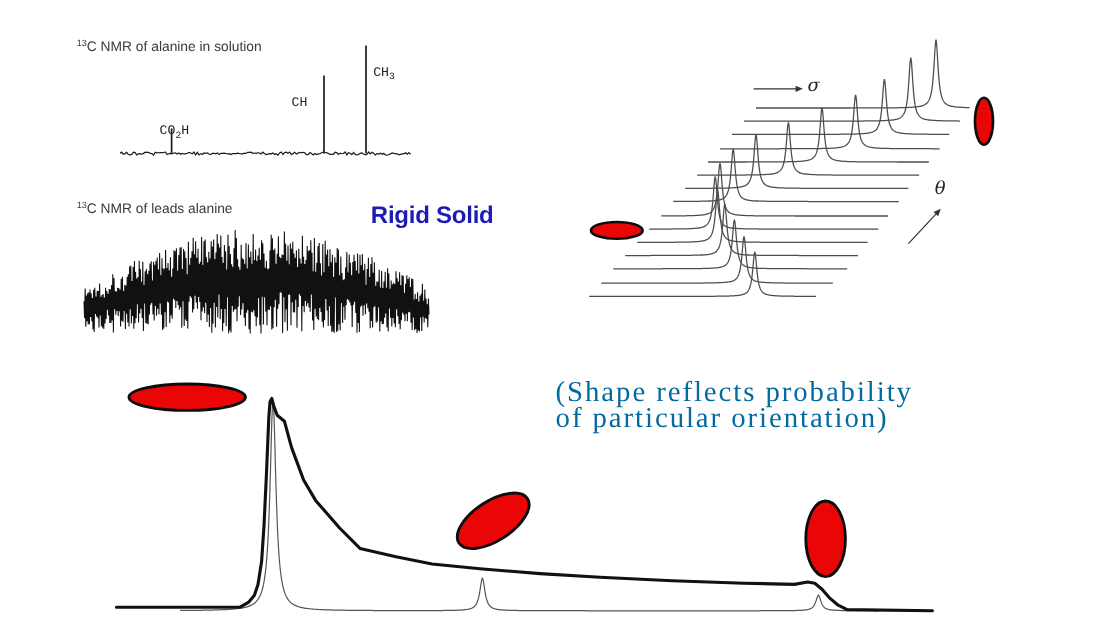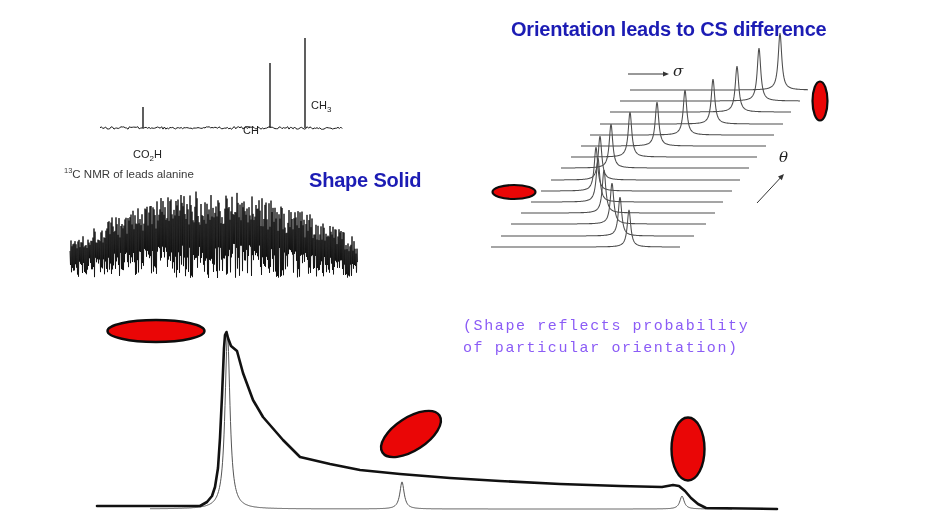--- a/index.html
+++ b/index.html
@@ -11,30 +11,30 @@
   .txt{position:absolute;white-space:nowrap;}
   .blue-title{
     color:#1c1cb4;font-weight:700;font-size:20px;letter-spacing:-0.2px;
     font-family:"Liberation Sans",sans-serif;
   }
   .small-label{
     color:#3a3a3a;font-size:11.5px;font-family:"Liberation Sans",sans-serif;
   }
   .small-label sup{font-size:7.5px;vertical-align:super;}
   .peak-label{
-    color:#222;font-size:11px;font-family:Liberation Sans, sans-serif;margin-top:44px;
+    color:#222;font-size:11px;font-family:Liberation Mono, monospace;
   }
   .peak-label sub{font-size:8px;vertical-align:sub;}
   .axis-symbol{
     color:#222;font-size:15px;font-style:italic;
     font-family:"DejaVu Serif","Liberation Serif",serif;
   }
   .caption{
-    color:#8b5cf6;font-size:15px;letter-spacing:1.6px;line-height:22px;
-    font-family:Liberation Mono, monospace;
+    color:#0369a1;font-size:24px;letter-spacing:1.6px;line-height:22px;
+    font-family:Liberation Serif, serif;
   }
 </style>
 </head>
 <body>
 
 <div class="slide">
 
   <svg id="fig" width="931" height="524" viewBox="0 0 931 524">
       <path d="M100.0 127.8 L 101.4 126.8 L 102.8 128.5 L 104.2 128.0 L 105.6 127.0 L 107.0 128.8 L 108.4 129.0 L 109.8 128.7 L 111.2 126.8 L 112.6 127.2 L 114.0 129.1 L 115.4 128.2 L 116.8 128.0 L 118.2 128.5 L 119.6 127.8 L 121.0 126.8 L 122.4 127.0 L 123.8 126.9 L 125.2 127.8 L 126.6 128.0 L 128.0 129.2 L 129.4 126.8 L 130.8 127.4 L 132.2 127.3 L 133.6 127.1 L 135.0 127.2 L 136.4 127.3 L 137.8 126.7 L 139.2 128.8 L 140.6 128.1 L 142.0 127.9 L 143.4 128.3 L 144.8 127.5 L 146.2 127.4 L 147.6 128.3 L 149.0 127.4 L 150.4 128.5 L 151.8 127.9 L 153.2 128.3 L 154.6 128.2 L 156.0 127.7 L 157.4 127.0 L 158.8 127.5 L 160.2 128.2 L 161.6 126.7 L 163.0 129.1 L 164.4 127.0 L 165.8 129.1 L 167.2 128.0 L 168.6 128.8 L 170.0 127.5 L 171.4 127.7 L 172.8 127.4 L 174.2 128.4 L 175.6 128.9 L 177.0 127.8 L 178.4 127.7 L 179.8 128.2 L 181.2 127.5 L 182.6 128.7 L 184.0 127.7 L 185.4 127.8 L 186.8 127.6 L 188.2 127.9 L 189.6 128.3 L 191.0 128.1 L 192.4 128.8 L 193.8 128.0 L 195.2 128.1 L 196.6 128.0 L 198.0 127.6 L 199.4 127.9 L 200.8 128.3 L 202.2 128.3 L 203.6 127.6 L 205.0 127.9 L 206.4 126.9 L 207.8 127.0 L 209.2 126.8 L 210.6 127.8 L 212.0 127.5 L 213.4 127.8 L 214.8 127.3 L 216.2 127.5 L 217.6 128.3 L 219.0 126.8 L 220.4 127.9 L 221.8 128.8 L 223.2 128.5 L 224.6 128.1 L 226.0 128.2 L 227.4 127.5 L 228.8 128.8 L 230.2 128.1 L 231.6 129.3 L 233.0 127.5 L 234.4 126.7 L 235.8 128.8 L 237.2 127.1 L 238.6 126.8 L 240.0 127.8 L 241.4 126.7 L 242.8 128.8 L 244.2 127.9 L 245.6 126.9 L 247.0 128.4 L 248.4 127.6 L 249.8 126.9 L 251.2 127.3 L 252.6 126.9 L 254.0 127.4 L 255.4 128.8 L 256.8 128.8 L 258.2 127.1 L 259.6 128.0 L 261.0 129.2 L 262.4 128.0 L 263.8 128.8 L 265.2 128.3 L 266.6 128.1 L 268.0 127.3 L 269.4 126.7 L 270.8 127.3 L 272.2 127.2 L 273.6 127.9 L 275.0 128.6 L 276.4 128.7 L 277.8 128.7 L 279.2 126.9 L 280.6 127.2 L 282.0 128.7 L 283.4 127.6 L 284.8 128.1 L 286.2 127.9 L 287.6 126.7 L 289.0 129.1 L 290.4 127.3 L 291.8 127.7 L 293.2 128.8 L 294.6 127.0 L 296.0 128.7 L 297.4 129.1 L 298.8 128.8 L 300.2 127.7 L 301.6 127.4 L 303.0 128.4 L 304.4 129.1 L 305.8 128.6 L 307.2 126.7 L 308.6 128.2 L 310.0 126.9 L 311.4 127.7 L 312.8 129.1 L 314.2 128.0 L 315.6 128.4 L 317.0 127.7 L 318.4 128.6 L 319.8 127.8 L 321.2 129.2 L 322.6 129.3 L 324.0 129.0 L 325.4 128.2 L 326.8 127.5 L 328.2 127.8 L 329.6 128.0 L 331.0 128.2 L 332.4 129.0 L 333.8 128.6 L 335.2 128.3 L 336.6 128.2 L 338.0 127.3 L 339.4 128.5 L 340.8 127.1 L 342.2 128.6" fill="none" stroke="#1a1a1a" stroke-width="1"></path>
       <line x1="143" y1="128" x2="143" y2="107" stroke="#1a1a1a" stroke-width="1.4"></line>
@@ -62,33 +62,33 @@
       <polygon points="784,174 781.8144131660084,180.1630520191771 778.0085644989655,176.6196756739991" fill="#333"></polygon>
       <ellipse cx="820" cy="101" rx="7.5" ry="19.5" fill="#ea0606" stroke="#0d0d0d" stroke-width="2.2" transform="rotate(0 820 101)"></ellipse>
       <ellipse cx="514" cy="192" rx="21.5" ry="7" fill="#ea0606" stroke="#0d0d0d" stroke-width="2.2" transform="rotate(0 514 192)"></ellipse>
       <path d="M150.0 508.7 L 150.5 508.7 L 151.0 508.7 L 151.5 508.7 L 152.0 508.7 L 152.5 508.7 L 153.0 508.7 L 153.5 508.7 L 154.0 508.7 L 154.5 508.7 L 155.0 508.7 L 155.5 508.7 L 156.0 508.7 L 156.5 508.7 L 157.0 508.7 L 157.5 508.7 L 158.0 508.7 L 158.5 508.7 L 159.0 508.7 L 159.5 508.7 L 160.0 508.7 L 160.5 508.6 L 161.0 508.6 L 161.5 508.6 L 162.0 508.6 L 162.5 508.6 L 163.0 508.6 L 163.5 508.6 L 164.0 508.6 L 164.5 508.6 L 165.0 508.6 L 165.5 508.6 L 166.0 508.6 L 166.5 508.6 L 167.0 508.6 L 167.5 508.6 L 168.0 508.6 L 168.5 508.5 L 169.0 508.5 L 169.5 508.5 L 170.0 508.5 L 170.5 508.5 L 171.0 508.5 L 171.5 508.5 L 172.0 508.5 L 172.5 508.5 L 173.0 508.5 L 173.5 508.5 L 174.0 508.4 L 174.5 508.4 L 175.0 508.4 L 175.5 508.4 L 176.0 508.4 L 176.5 508.4 L 177.0 508.4 L 177.5 508.4 L 178.0 508.4 L 178.5 508.3 L 179.0 508.3 L 179.5 508.3 L 180.0 508.3 L 180.5 508.3 L 181.0 508.3 L 181.5 508.3 L 182.0 508.2 L 182.5 508.2 L 183.0 508.2 L 183.5 508.2 L 184.0 508.2 L 184.5 508.1 L 185.0 508.1 L 185.5 508.1 L 186.0 508.1 L 186.5 508.1 L 187.0 508.0 L 187.5 508.0 L 188.0 508.0 L 188.5 508.0 L 189.0 507.9 L 189.5 507.9 L 190.0 507.9 L 190.5 507.9 L 191.0 507.8 L 191.5 507.8 L 192.0 507.8 L 192.5 507.7 L 193.0 507.7 L 193.5 507.6 L 194.0 507.6 L 194.5 507.6 L 195.0 507.5 L 195.5 507.5 L 196.0 507.4 L 196.5 507.4 L 197.0 507.3 L 197.5 507.3 L 198.0 507.2 L 198.5 507.1 L 199.0 507.1 L 199.5 507.0 L 200.0 506.9 L 200.5 506.9 L 201.0 506.8 L 201.5 506.7 L 202.0 506.6 L 202.5 506.5 L 203.0 506.4 L 203.5 506.3 L 204.0 506.2 L 204.5 506.1 L 205.0 505.9 L 205.5 505.8 L 206.0 505.7 L 206.5 505.5 L 207.0 505.3 L 207.5 505.1 L 208.0 504.9 L 208.5 504.7 L 209.0 504.5 L 209.5 504.3 L 210.0 504.0 L 210.5 503.7 L 211.0 503.4 L 211.5 503.1 L 212.0 502.7 L 212.5 502.3 L 213.0 501.8 L 213.5 501.3 L 214.0 500.8 L 214.5 500.1 L 215.0 499.5 L 215.5 498.7 L 216.0 497.8 L 216.5 496.9 L 217.0 495.8 L 217.5 494.5 L 218.0 493.1 L 218.5 491.5 L 219.0 489.6 L 219.5 487.4 L 220.0 484.9 L 220.5 481.8 L 221.0 478.3 L 221.5 474.0 L 222.0 468.9 L 222.5 462.7 L 223.0 455.1 L 223.5 446.0 L 224.0 434.9 L 224.5 421.5 L 225.0 405.7 L 225.5 387.8 L 226.0 369.0 L 226.5 351.5 L 227.0 338.7 L 227.5 334.0 L 228.0 338.7 L 228.5 351.5 L 229.0 369.0 L 229.5 387.8 L 230.0 405.7 L 230.5 421.5 L 231.0 434.9 L 231.5 446.0 L 232.0 455.1 L 232.5 462.7 L 233.0 468.9 L 233.5 474.0 L 234.0 478.3 L 234.5 481.8 L 235.0 484.9 L 235.5 487.4 L 236.0 489.6 L 236.5 491.5 L 237.0 493.1 L 237.5 494.5 L 238.0 495.8 L 238.5 496.9 L 239.0 497.8 L 239.5 498.7 L 240.0 499.5 L 240.5 500.1 L 241.0 500.8 L 241.5 501.3 L 242.0 501.8 L 242.5 502.3 L 243.0 502.7 L 243.5 503.0 L 244.0 503.4 L 244.5 503.7 L 245.0 504.0 L 245.5 504.3 L 246.0 504.5 L 246.5 504.7 L 247.0 504.9 L 247.5 505.1 L 248.0 505.3 L 248.5 505.5 L 249.0 505.6 L 249.5 505.8 L 250.0 505.9 L 250.5 506.1 L 251.0 506.2 L 251.5 506.3 L 252.0 506.4 L 252.5 506.5 L 253.0 506.6 L 253.5 506.7 L 254.0 506.8 L 254.5 506.9 L 255.0 506.9 L 255.5 507.0 L 256.0 507.1 L 256.5 507.1 L 257.0 507.2 L 257.5 507.3 L 258.0 507.3 L 258.5 507.4 L 259.0 507.4 L 259.5 507.5 L 260.0 507.5 L 260.5 507.6 L 261.0 507.6 L 261.5 507.6 L 262.0 507.7 L 262.5 507.7 L 263.0 507.7 L 263.5 507.8 L 264.0 507.8 L 264.5 507.8 L 265.0 507.9 L 265.5 507.9 L 266.0 507.9 L 266.5 508.0 L 267.0 508.0 L 267.5 508.0 L 268.0 508.0 L 268.5 508.1 L 269.0 508.1 L 269.5 508.1 L 270.0 508.1 L 270.5 508.1 L 271.0 508.2 L 271.5 508.2 L 272.0 508.2 L 272.5 508.2 L 273.0 508.2 L 273.5 508.2 L 274.0 508.3 L 274.5 508.3 L 275.0 508.3 L 275.5 508.3 L 276.0 508.3 L 276.5 508.3 L 277.0 508.3 L 277.5 508.4 L 278.0 508.4 L 278.5 508.4 L 279.0 508.4 L 279.5 508.4 L 280.0 508.4 L 280.5 508.4 L 281.0 508.4 L 281.5 508.4 L 282.0 508.5 L 282.5 508.5 L 283.0 508.5 L 283.5 508.5 L 284.0 508.5 L 284.5 508.5 L 285.0 508.5 L 285.5 508.5 L 286.0 508.5 L 286.5 508.5 L 287.0 508.5 L 287.5 508.5 L 288.0 508.6 L 288.5 508.6 L 289.0 508.6 L 289.5 508.6 L 290.0 508.6 L 290.5 508.6 L 291.0 508.6 L 291.5 508.6 L 292.0 508.6 L 292.5 508.6 L 293.0 508.6 L 293.5 508.6 L 294.0 508.6 L 294.5 508.6 L 295.0 508.6 L 295.5 508.6 L 296.0 508.6 L 296.5 508.7 L 297.0 508.7 L 297.5 508.7 L 298.0 508.7 L 298.5 508.7 L 299.0 508.7 L 299.5 508.7 L 300.0 508.7 L 300.5 508.7 L 301.0 508.7 L 301.5 508.7 L 302.0 508.7 L 302.5 508.7 L 303.0 508.7 L 303.5 508.7 L 304.0 508.7 L 304.5 508.7 L 305.0 508.7 L 305.5 508.7 L 306.0 508.7 L 306.5 508.7 L 307.0 508.7 L 307.5 508.7 L 308.0 508.7 L 308.5 508.7 L 309.0 508.7 L 309.5 508.7 L 310.0 508.7 L 310.5 508.7 L 311.0 508.8 L 311.5 508.8 L 312.0 508.8 L 312.5 508.8 L 313.0 508.8 L 313.5 508.8 L 314.0 508.8 L 314.5 508.8 L 315.0 508.8 L 315.5 508.8 L 316.0 508.8 L 316.5 508.8 L 317.0 508.8 L 317.5 508.8 L 318.0 508.8 L 318.5 508.8 L 319.0 508.8 L 319.5 508.8 L 320.0 508.8 L 320.5 508.8 L 321.0 508.8 L 321.5 508.8 L 322.0 508.8 L 322.5 508.8 L 323.0 508.8 L 323.5 508.8 L 324.0 508.8 L 324.5 508.8 L 325.0 508.8 L 325.5 508.8 L 326.0 508.8 L 326.5 508.8 L 327.0 508.8 L 327.5 508.8 L 328.0 508.8 L 328.5 508.8 L 329.0 508.8 L 329.5 508.8 L 330.0 508.8 L 330.5 508.8 L 331.0 508.8 L 331.5 508.8 L 332.0 508.8 L 332.5 508.8 L 333.0 508.8 L 333.5 508.8 L 334.0 508.8 L 334.5 508.8 L 335.0 508.8 L 335.5 508.8 L 336.0 508.8 L 336.5 508.8 L 337.0 508.8 L 337.5 508.8 L 338.0 508.8 L 338.5 508.8 L 339.0 508.8 L 339.5 508.8 L 340.0 508.8 L 340.5 508.8 L 341.0 508.8 L 341.5 508.8 L 342.0 508.8 L 342.5 508.8 L 343.0 508.8 L 343.5 508.8 L 344.0 508.8 L 344.5 508.8 L 345.0 508.8 L 345.5 508.8 L 346.0 508.8 L 346.5 508.8 L 347.0 508.8 L 347.5 508.8 L 348.0 508.8 L 348.5 508.8 L 349.0 508.8 L 349.5 508.8 L 350.0 508.8 L 350.5 508.8 L 351.0 508.8 L 351.5 508.8 L 352.0 508.8 L 352.5 508.8 L 353.0 508.8 L 353.5 508.8 L 354.0 508.8 L 354.5 508.8 L 355.0 508.8 L 355.5 508.8 L 356.0 508.8 L 356.5 508.8 L 357.0 508.8 L 357.5 508.8 L 358.0 508.8 L 358.5 508.8 L 359.0 508.8 L 359.5 508.8 L 360.0 508.8 L 360.5 508.8 L 361.0 508.8 L 361.5 508.8 L 362.0 508.8 L 362.5 508.8 L 363.0 508.8 L 363.5 508.8 L 364.0 508.8 L 364.5 508.8 L 365.0 508.8 L 365.5 508.8 L 366.0 508.8 L 366.5 508.8 L 367.0 508.8 L 367.5 508.8 L 368.0 508.8 L 368.5 508.8 L 369.0 508.8 L 369.5 508.7 L 370.0 508.7 L 370.5 508.7 L 371.0 508.7 L 371.5 508.7 L 372.0 508.7 L 372.5 508.7 L 373.0 508.7 L 373.5 508.7 L 374.0 508.7 L 374.5 508.7 L 375.0 508.7 L 375.5 508.7 L 376.0 508.7 L 376.5 508.7 L 377.0 508.6 L 377.5 508.6 L 378.0 508.6 L 378.5 508.6 L 379.0 508.6 L 379.5 508.6 L 380.0 508.6 L 380.5 508.5 L 381.0 508.5 L 381.5 508.5 L 382.0 508.5 L 382.5 508.5 L 383.0 508.4 L 383.5 508.4 L 384.0 508.4 L 384.5 508.4 L 385.0 508.3 L 385.5 508.3 L 386.0 508.2 L 386.5 508.2 L 387.0 508.1 L 387.5 508.1 L 388.0 508.0 L 388.5 508.0 L 389.0 507.9 L 389.5 507.8 L 390.0 507.7 L 390.5 507.6 L 391.0 507.5 L 391.5 507.4 L 392.0 507.2 L 392.5 507.1 L 393.0 506.9 L 393.5 506.6 L 394.0 506.4 L 394.5 506.0 L 395.0 505.7 L 395.5 505.2 L 396.0 504.7 L 396.5 504.0 L 397.0 503.2 L 397.5 502.2 L 398.0 500.9 L 398.5 499.3 L 399.0 497.4 L 399.5 494.9 L 400.0 492.0 L 400.5 488.7 L 401.0 485.4 L 401.5 482.9 L 402.0 481.9 L 402.5 482.9 L 403.0 485.4 L 403.5 488.7 L 404.0 492.0 L 404.5 494.9 L 405.0 497.4 L 405.5 499.3 L 406.0 500.9 L 406.5 502.2 L 407.0 503.2 L 407.5 504.0 L 408.0 504.7 L 408.5 505.2 L 409.0 505.7 L 409.5 506.1 L 410.0 506.4 L 410.5 506.6 L 411.0 506.9 L 411.5 507.1 L 412.0 507.2 L 412.5 507.4 L 413.0 507.5 L 413.5 507.6 L 414.0 507.7 L 414.5 507.8 L 415.0 507.9 L 415.5 508.0 L 416.0 508.1 L 416.5 508.1 L 417.0 508.2 L 417.5 508.2 L 418.0 508.3 L 418.5 508.3 L 419.0 508.3 L 419.5 508.4 L 420.0 508.4 L 420.5 508.4 L 421.0 508.5 L 421.5 508.5 L 422.0 508.5 L 422.5 508.5 L 423.0 508.5 L 423.5 508.6 L 424.0 508.6 L 424.5 508.6 L 425.0 508.6 L 425.5 508.6 L 426.0 508.6 L 426.5 508.7 L 427.0 508.7 L 427.5 508.7 L 428.0 508.7 L 428.5 508.7 L 429.0 508.7 L 429.5 508.7 L 430.0 508.7 L 430.5 508.7 L 431.0 508.7 L 431.5 508.8 L 432.0 508.8 L 432.5 508.8 L 433.0 508.8 L 433.5 508.8 L 434.0 508.8 L 434.5 508.8 L 435.0 508.8 L 435.5 508.8 L 436.0 508.8 L 436.5 508.8 L 437.0 508.8 L 437.5 508.8 L 438.0 508.8 L 438.5 508.8 L 439.0 508.8 L 439.5 508.8 L 440.0 508.8 L 440.5 508.8 L 441.0 508.8 L 441.5 508.8 L 442.0 508.9 L 442.5 508.9 L 443.0 508.9 L 443.5 508.9 L 444.0 508.9 L 444.5 508.9 L 445.0 508.9 L 445.5 508.9 L 446.0 508.9 L 446.5 508.9 L 447.0 508.9 L 447.5 508.9 L 448.0 508.9 L 448.5 508.9 L 449.0 508.9 L 449.5 508.9 L 450.0 508.9 L 450.5 508.9 L 451.0 508.9 L 451.5 508.9 L 452.0 508.9 L 452.5 508.9 L 453.0 508.9 L 453.5 508.9 L 454.0 508.9 L 454.5 508.9 L 455.0 508.9 L 455.5 508.9 L 456.0 508.9 L 456.5 508.9 L 457.0 508.9 L 457.5 508.9 L 458.0 508.9 L 458.5 508.9 L 459.0 508.9 L 459.5 508.9 L 460.0 508.9 L 460.5 508.9 L 461.0 508.9 L 461.5 508.9 L 462.0 508.9 L 462.5 508.9 L 463.0 508.9 L 463.5 508.9 L 464.0 508.9 L 464.5 508.9 L 465.0 508.9 L 465.5 508.9 L 466.0 508.9 L 466.5 508.9 L 467.0 508.9 L 467.5 508.9 L 468.0 508.9 L 468.5 508.9 L 469.0 508.9 L 469.5 508.9 L 470.0 508.9 L 470.5 508.9 L 471.0 508.9 L 471.5 508.9 L 472.0 508.9 L 472.5 508.9 L 473.0 508.9 L 473.5 508.9 L 474.0 508.9 L 474.5 508.9 L 475.0 508.9 L 475.5 508.9 L 476.0 508.9 L 476.5 508.9 L 477.0 508.9 L 477.5 508.9 L 478.0 508.9 L 478.5 508.9 L 479.0 508.9 L 479.5 508.9 L 480.0 508.9 L 480.5 508.9 L 481.0 508.9 L 481.5 508.9 L 482.0 508.9 L 482.5 508.9 L 483.0 508.9 L 483.5 508.9 L 484.0 508.9 L 484.5 508.9 L 485.0 508.9 L 485.5 508.9 L 486.0 508.9 L 486.5 508.9 L 487.0 508.9 L 487.5 508.9 L 488.0 508.9 L 488.5 509.0 L 489.0 509.0 L 489.5 509.0 L 490.0 509.0 L 490.5 509.0 L 491.0 509.0 L 491.5 509.0 L 492.0 509.0 L 492.5 509.0 L 493.0 509.0 L 493.5 509.0 L 494.0 509.0 L 494.5 509.0 L 495.0 509.0 L 495.5 509.0 L 496.0 509.0 L 496.5 509.0 L 497.0 509.0 L 497.5 509.0 L 498.0 509.0 L 498.5 509.0 L 499.0 509.0 L 499.5 509.0 L 500.0 509.0 L 500.5 509.0 L 501.0 509.0 L 501.5 509.0 L 502.0 509.0 L 502.5 509.0 L 503.0 509.0 L 503.5 509.0 L 504.0 509.0 L 504.5 509.0 L 505.0 509.0 L 505.5 509.0 L 506.0 509.0 L 506.5 509.0 L 507.0 509.0 L 507.5 509.0 L 508.0 509.0 L 508.5 509.0 L 509.0 509.0 L 509.5 509.0 L 510.0 509.0 L 510.5 509.0 L 511.0 509.0 L 511.5 509.0 L 512.0 509.0 L 512.5 509.0 L 513.0 509.0 L 513.5 509.0 L 514.0 509.0 L 514.5 509.0 L 515.0 509.0 L 515.5 509.0 L 516.0 509.0 L 516.5 509.0 L 517.0 509.0 L 517.5 509.0 L 518.0 509.0 L 518.5 509.0 L 519.0 509.0 L 519.5 509.0 L 520.0 509.0 L 520.5 509.0 L 521.0 509.0 L 521.5 509.0 L 522.0 509.0 L 522.5 509.0 L 523.0 509.0 L 523.5 509.0 L 524.0 509.0 L 524.5 509.0 L 525.0 509.0 L 525.5 509.0 L 526.0 509.0 L 526.5 509.0 L 527.0 509.0 L 527.5 509.0 L 528.0 509.0 L 528.5 509.0 L 529.0 509.0 L 529.5 509.0 L 530.0 509.0 L 530.5 509.0 L 531.0 509.0 L 531.5 509.0 L 532.0 509.0 L 532.5 509.0 L 533.0 509.0 L 533.5 509.0 L 534.0 509.0 L 534.5 509.0 L 535.0 509.0 L 535.5 509.0 L 536.0 509.0 L 536.5 509.0 L 537.0 509.0 L 537.5 509.0 L 538.0 509.0 L 538.5 509.0 L 539.0 509.0 L 539.5 509.0 L 540.0 509.0 L 540.5 509.0 L 541.0 509.0 L 541.5 509.0 L 542.0 509.0 L 542.5 509.0 L 543.0 509.0 L 543.5 509.0 L 544.0 509.0 L 544.5 509.0 L 545.0 509.0 L 545.5 509.0 L 546.0 509.0 L 546.5 509.0 L 547.0 509.0 L 547.5 509.0 L 548.0 509.0 L 548.5 509.0 L 549.0 509.0 L 549.5 509.0 L 550.0 509.0 L 550.5 509.0 L 551.0 509.0 L 551.5 509.0 L 552.0 509.0 L 552.5 509.0 L 553.0 509.0 L 553.5 509.0 L 554.0 509.0 L 554.5 509.0 L 555.0 509.0 L 555.5 509.0 L 556.0 509.0 L 556.5 509.0 L 557.0 509.0 L 557.5 509.0 L 558.0 509.0 L 558.5 509.0 L 559.0 509.0 L 559.5 509.0 L 560.0 509.0 L 560.5 509.0 L 561.0 509.0 L 561.5 509.0 L 562.0 509.0 L 562.5 509.0 L 563.0 509.0 L 563.5 509.0 L 564.0 509.0 L 564.5 509.0 L 565.0 509.0 L 565.5 509.0 L 566.0 509.0 L 566.5 509.0 L 567.0 509.0 L 567.5 509.0 L 568.0 509.0 L 568.5 509.0 L 569.0 509.0 L 569.5 509.0 L 570.0 509.0 L 570.5 509.0 L 571.0 509.0 L 571.5 509.0 L 572.0 509.0 L 572.5 509.0 L 573.0 509.0 L 573.5 509.0 L 574.0 509.0 L 574.5 509.0 L 575.0 509.0 L 575.5 509.0 L 576.0 509.0 L 576.5 509.0 L 577.0 509.0 L 577.5 509.0 L 578.0 509.0 L 578.5 509.0 L 579.0 509.0 L 579.5 509.0 L 580.0 509.0 L 580.5 509.0 L 581.0 509.0 L 581.5 509.0 L 582.0 509.0 L 582.5 509.0 L 583.0 509.0 L 583.5 509.0 L 584.0 509.0 L 584.5 509.0 L 585.0 509.0 L 585.5 509.0 L 586.0 509.0 L 586.5 509.0 L 587.0 509.0 L 587.5 509.0 L 588.0 509.0 L 588.5 509.0 L 589.0 509.0 L 589.5 509.0 L 590.0 509.0 L 590.5 509.0 L 591.0 509.0 L 591.5 509.0 L 592.0 509.0 L 592.5 509.0 L 593.0 509.0 L 593.5 509.0 L 594.0 509.0 L 594.5 509.0 L 595.0 509.0 L 595.5 509.0 L 596.0 509.0 L 596.5 509.0 L 597.0 509.0 L 597.5 509.0 L 598.0 509.0 L 598.5 509.0 L 599.0 509.0 L 599.5 509.0 L 600.0 509.0 L 600.5 509.0 L 601.0 509.0 L 601.5 509.0 L 602.0 509.0 L 602.5 509.0 L 603.0 509.0 L 603.5 509.0 L 604.0 509.0 L 604.5 509.0 L 605.0 509.0 L 605.5 509.0 L 606.0 509.0 L 606.5 509.0 L 607.0 509.0 L 607.5 509.0 L 608.0 509.0 L 608.5 509.0 L 609.0 509.0 L 609.5 509.0 L 610.0 509.0 L 610.5 509.0 L 611.0 509.0 L 611.5 509.0 L 612.0 509.0 L 612.5 509.0 L 613.0 509.0 L 613.5 509.0 L 614.0 509.0 L 614.5 509.0 L 615.0 509.0 L 615.5 509.0 L 616.0 509.0 L 616.5 509.0 L 617.0 509.0 L 617.5 509.0 L 618.0 509.0 L 618.5 509.0 L 619.0 509.0 L 619.5 509.0 L 620.0 509.0 L 620.5 509.0 L 621.0 509.0 L 621.5 509.0 L 622.0 509.0 L 622.5 509.0 L 623.0 509.0 L 623.5 509.0 L 624.0 509.0 L 624.5 509.0 L 625.0 509.0 L 625.5 509.0 L 626.0 509.0 L 626.5 509.0 L 627.0 509.0 L 627.5 509.0 L 628.0 509.0 L 628.5 509.0 L 629.0 509.0 L 629.5 509.0 L 630.0 509.0 L 630.5 509.0 L 631.0 509.0 L 631.5 509.0 L 632.0 509.0 L 632.5 509.0 L 633.0 509.0 L 633.5 508.9 L 634.0 508.9 L 634.5 508.9 L 635.0 508.9 L 635.5 508.9 L 636.0 508.9 L 636.5 508.9 L 637.0 508.9 L 637.5 508.9 L 638.0 508.9 L 638.5 508.9 L 639.0 508.9 L 639.5 508.9 L 640.0 508.9 L 640.5 508.9 L 641.0 508.9 L 641.5 508.9 L 642.0 508.9 L 642.5 508.9 L 643.0 508.9 L 643.5 508.9 L 644.0 508.9 L 644.5 508.9 L 645.0 508.9 L 645.5 508.9 L 646.0 508.9 L 646.5 508.9 L 647.0 508.9 L 647.5 508.9 L 648.0 508.9 L 648.5 508.9 L 649.0 508.9 L 649.5 508.9 L 650.0 508.9 L 650.5 508.9 L 651.0 508.9 L 651.5 508.9 L 652.0 508.9 L 652.5 508.9 L 653.0 508.9 L 653.5 508.9 L 654.0 508.9 L 654.5 508.9 L 655.0 508.9 L 655.5 508.9 L 656.0 508.9 L 656.5 508.9 L 657.0 508.8 L 657.5 508.8 L 658.0 508.8 L 658.5 508.8 L 659.0 508.8 L 659.5 508.8 L 660.0 508.8 L 660.5 508.8 L 661.0 508.8 L 661.5 508.8 L 662.0 508.8 L 662.5 508.8 L 663.0 508.8 L 663.5 508.7 L 664.0 508.7 L 664.5 508.7 L 665.0 508.7 L 665.5 508.7 L 666.0 508.7 L 666.5 508.6 L 667.0 508.6 L 667.5 508.6 L 668.0 508.6 L 668.5 508.5 L 669.0 508.5 L 669.5 508.5 L 670.0 508.4 L 670.5 508.4 L 671.0 508.3 L 671.5 508.2 L 672.0 508.2 L 672.5 508.1 L 673.0 508.0 L 673.5 507.9 L 674.0 507.7 L 674.5 507.6 L 675.0 507.4 L 675.5 507.2 L 676.0 506.9 L 676.5 506.6 L 677.0 506.2 L 677.5 505.7 L 678.0 505.1 L 678.5 504.4 L 679.0 503.4 L 679.5 502.2 L 680.0 500.8 L 680.5 499.2 L 681.0 497.7 L 681.5 496.5 L 682.0 496.0 L 682.5 496.5 L 683.0 497.7 L 683.5 499.2 L 684.0 500.8 L 684.5 502.2 L 685.0 503.4 L 685.5 504.4 L 686.0 505.1 L 686.5 505.7 L 687.0 506.2 L 687.5 506.6 L 688.0 506.9 L 688.5 507.2 L 689.0 507.4 L 689.5 507.6 L 690.0 507.7 L 690.5 507.9 L 691.0 508.0 L 691.5 508.1 L 692.0 508.2 L 692.5 508.2 L 693.0 508.3 L 693.5 508.4 L 694.0 508.4 L 694.5 508.5 L 695.0 508.5 L 695.5 508.5 L 696.0 508.6 L 696.5 508.6 L 697.0 508.6 L 697.5 508.6 L 698.0 508.7 L 698.5 508.7 L 699.0 508.7 L 699.5 508.7 L 700.0 508.7 L 700.5 508.7 L 701.0 508.8 L 701.5 508.8 L 702.0 508.8 L 702.5 508.8 L 703.0 508.8 L 703.5 508.8 L 704.0 508.8 L 704.5 508.8 L 705.0 508.8 L 705.5 508.8 L 706.0 508.8 L 706.5 508.8 L 707.0 508.9 L 707.5 508.9 L 708.0 508.9 L 708.5 508.9 L 709.0 508.9 L 709.5 508.9 L 710.0 508.9 L 710.5 508.9 L 711.0 508.9 L 711.5 508.9 L 712.0 508.9 L 712.5 508.9 L 713.0 508.9 L 713.5 508.9 L 714.0 508.9 L 714.5 508.9 L 715.0 508.9 L 715.5 508.9 L 716.0 508.9 L 716.5 508.9 L 717.0 508.9 L 717.5 508.9 L 718.0 508.9 L 718.5 508.9 L 719.0 508.9 L 719.5 508.9 L 720.0 508.9 L 720.5 508.9 L 721.0 508.9 L 721.5 508.9 L 722.0 508.9 L 722.5 508.9 L 723.0 508.9 L 723.5 508.9 L 724.0 508.9 L 724.5 508.9 L 725.0 508.9 L 725.5 508.9 L 726.0 508.9 L 726.5 508.9 L 727.0 508.9 L 727.5 508.9 L 728.0 509.0 L 728.5 509.0 L 729.0 509.0 L 729.5 509.0 L 730.0 509.0 L 730.5 509.0 L 731.0 509.0 L 731.5 509.0 L 732.0 509.0" fill="none" stroke="#555" stroke-width="1"></path>
       <path d="M97.0 506.0 L 200.0 506.0 L 207.0 502.0 L 212.0 496.0 L 215.0 487.0 L 218.0 468.0 L 220.0 438.0 L 222.0 396.0 L 224.0 348.0 L 225.0 335.0 L 226.5 332.0 L 228.0 338.0 L 231.0 346.0 L 237.0 351.0 L 243.0 373.0 L 253.0 400.0 L 263.0 417.0 L 283.0 440.0 L 300.0 457.0 L 330.0 464.0 L 360.0 470.0 L 400.0 474.0 L 450.0 478.0 L 500.0 481.0 L 560.0 484.0 L 620.0 486.0 L 662.0 487.0 L 673.0 485.0 L 679.0 486.0 L 685.0 491.0 L 691.0 498.0 L 698.0 504.0 L 706.0 508.0 L 777.0 509.0" fill="none" stroke="#111" stroke-width="2.6" stroke-linejoin="round" stroke-linecap="round"></path>
       <ellipse cx="156" cy="331" rx="48.5" ry="11" fill="#ea0606" stroke="#0d0d0d" stroke-width="2.4" transform="rotate(0 156 331)"></ellipse>
       <ellipse cx="411" cy="434" rx="34" ry="16.5" fill="#ea0606" stroke="#0d0d0d" stroke-width="2.4" transform="rotate(-33 411 434)"></ellipse>
       <ellipse cx="688" cy="449" rx="16.5" ry="31.5" fill="#ea0606" stroke="#0d0d0d" stroke-width="2.4" transform="rotate(0 688 449)"></ellipse>
     </svg>
 
+  <div class="txt small-label" style="left:64px;top:31px"><sup>13</sup><span>C NMR of alanine in solution</span></div>
 
 
   <div class="txt peak-label" style="left:133px;top:104px"><span>CO</span><sub>2</sub><span>H</span></div>
 
   <div class="txt peak-label" style="left:243px;top:80px"><span>CH</span><sub></sub><span></span></div>
 
   <div class="txt peak-label" style="left:311px;top:55px"><span>CH</span><sub>3</sub><span></span></div>
 
   <div class="txt small-label" style="left:64px;top:166px"><sup>13</sup><span>C NMR of leads alanine</span></div>
 
-  <div class="txt blue-title" style="left:309px;top:169px">Shape Solid</div>
+  <div class="txt blue-title" style="left:309px;top:169px">Rigid Solid</div>
 
-  <div class="txt blue-title" style="left:511px;top:18px">Orientation leads to CS difference</div>
 
   <div class="txt axis-symbol" style="left:673px;top:62px">σ</div>
 
   <div class="txt axis-symbol" style="left:779px;top:148px">θ</div>
 
   <div class="txt caption" style="left:463px;top:316px">
     <div>(Shape reflects probability</div>
     <div>of particular orientation)</div>
   </div>
 

